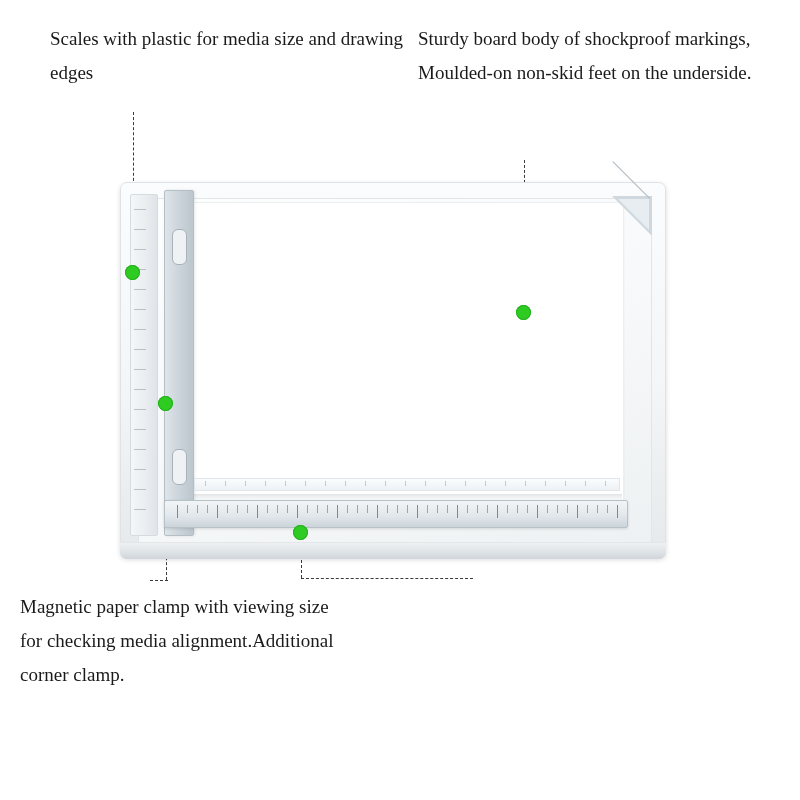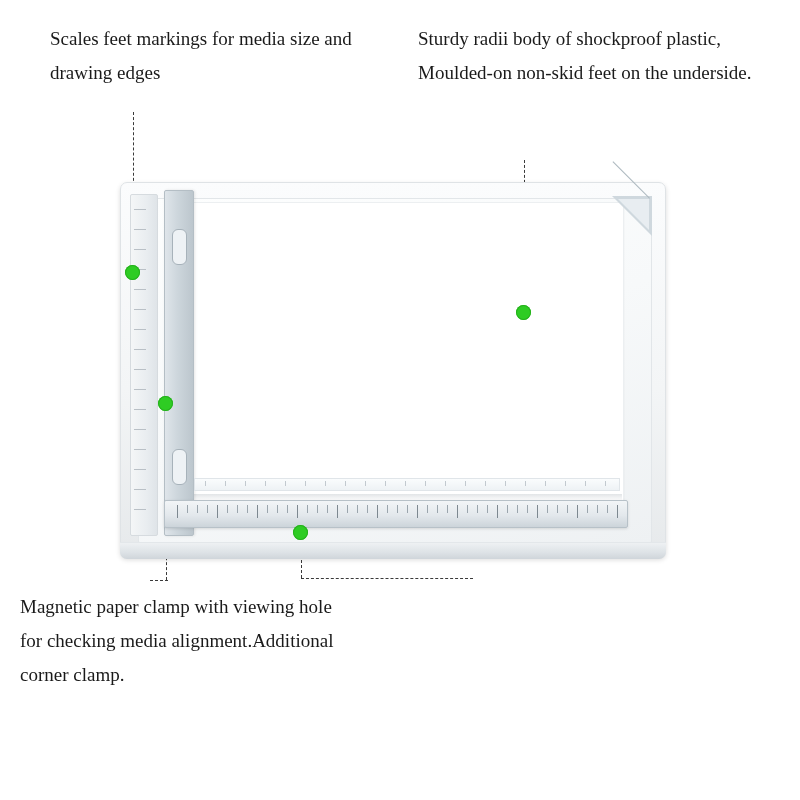--- a/index.html
+++ b/index.html
@@ -208,25 +208,25 @@
     background: linear-gradient(180deg,#eef1f3,#dde2e6 60%,#cfd5da);
     border-radius: 0 0 7px 7px;
     border-top: 1px solid #e3e7ea;
   }
 </style>
 </head>
 <body>
 
 <div id="root">
 
-  <div class="annot" id="annot-scales">Scales feet markings for media size and drawing edges</div>
-
-  <div class="annot" id="annot-body">Sturdy radii body of shockproof plastic, Moulded-on non-skid feet on the underside.</div>
-
-  <div class="annot" id="annot-clamp">Magnetic paper clamp with viewing hole for checking media alignment.Additional corner clamp.</div>
+  <div class="annot" id="annot-scales">Scales with plastic for media size and drawing edges</div>
+
+  <div class="annot" id="annot-body">Sturdy board body of shockproof markings, Moulded-on non-skid feet on the underside.</div>
+
+  <div class="annot" id="annot-clamp">Magnetic paper clamp with viewing size for checking media alignment.Additional corner clamp.</div>
 
 
   <div class="leader" style="left:133px; top:112px; height:160px;"></div>
 
   <div class="leader" style="left:524px; top:160px; height:152px;"></div>
 
   <div class="leader" style="left:166px; top:404px; height:176px;"></div>
   <div class="leader-h" style="left:150px; top:580px; width:18px;"></div>
 
   <div class="leader" style="left:301px; top:540px; height:38px;"></div>

